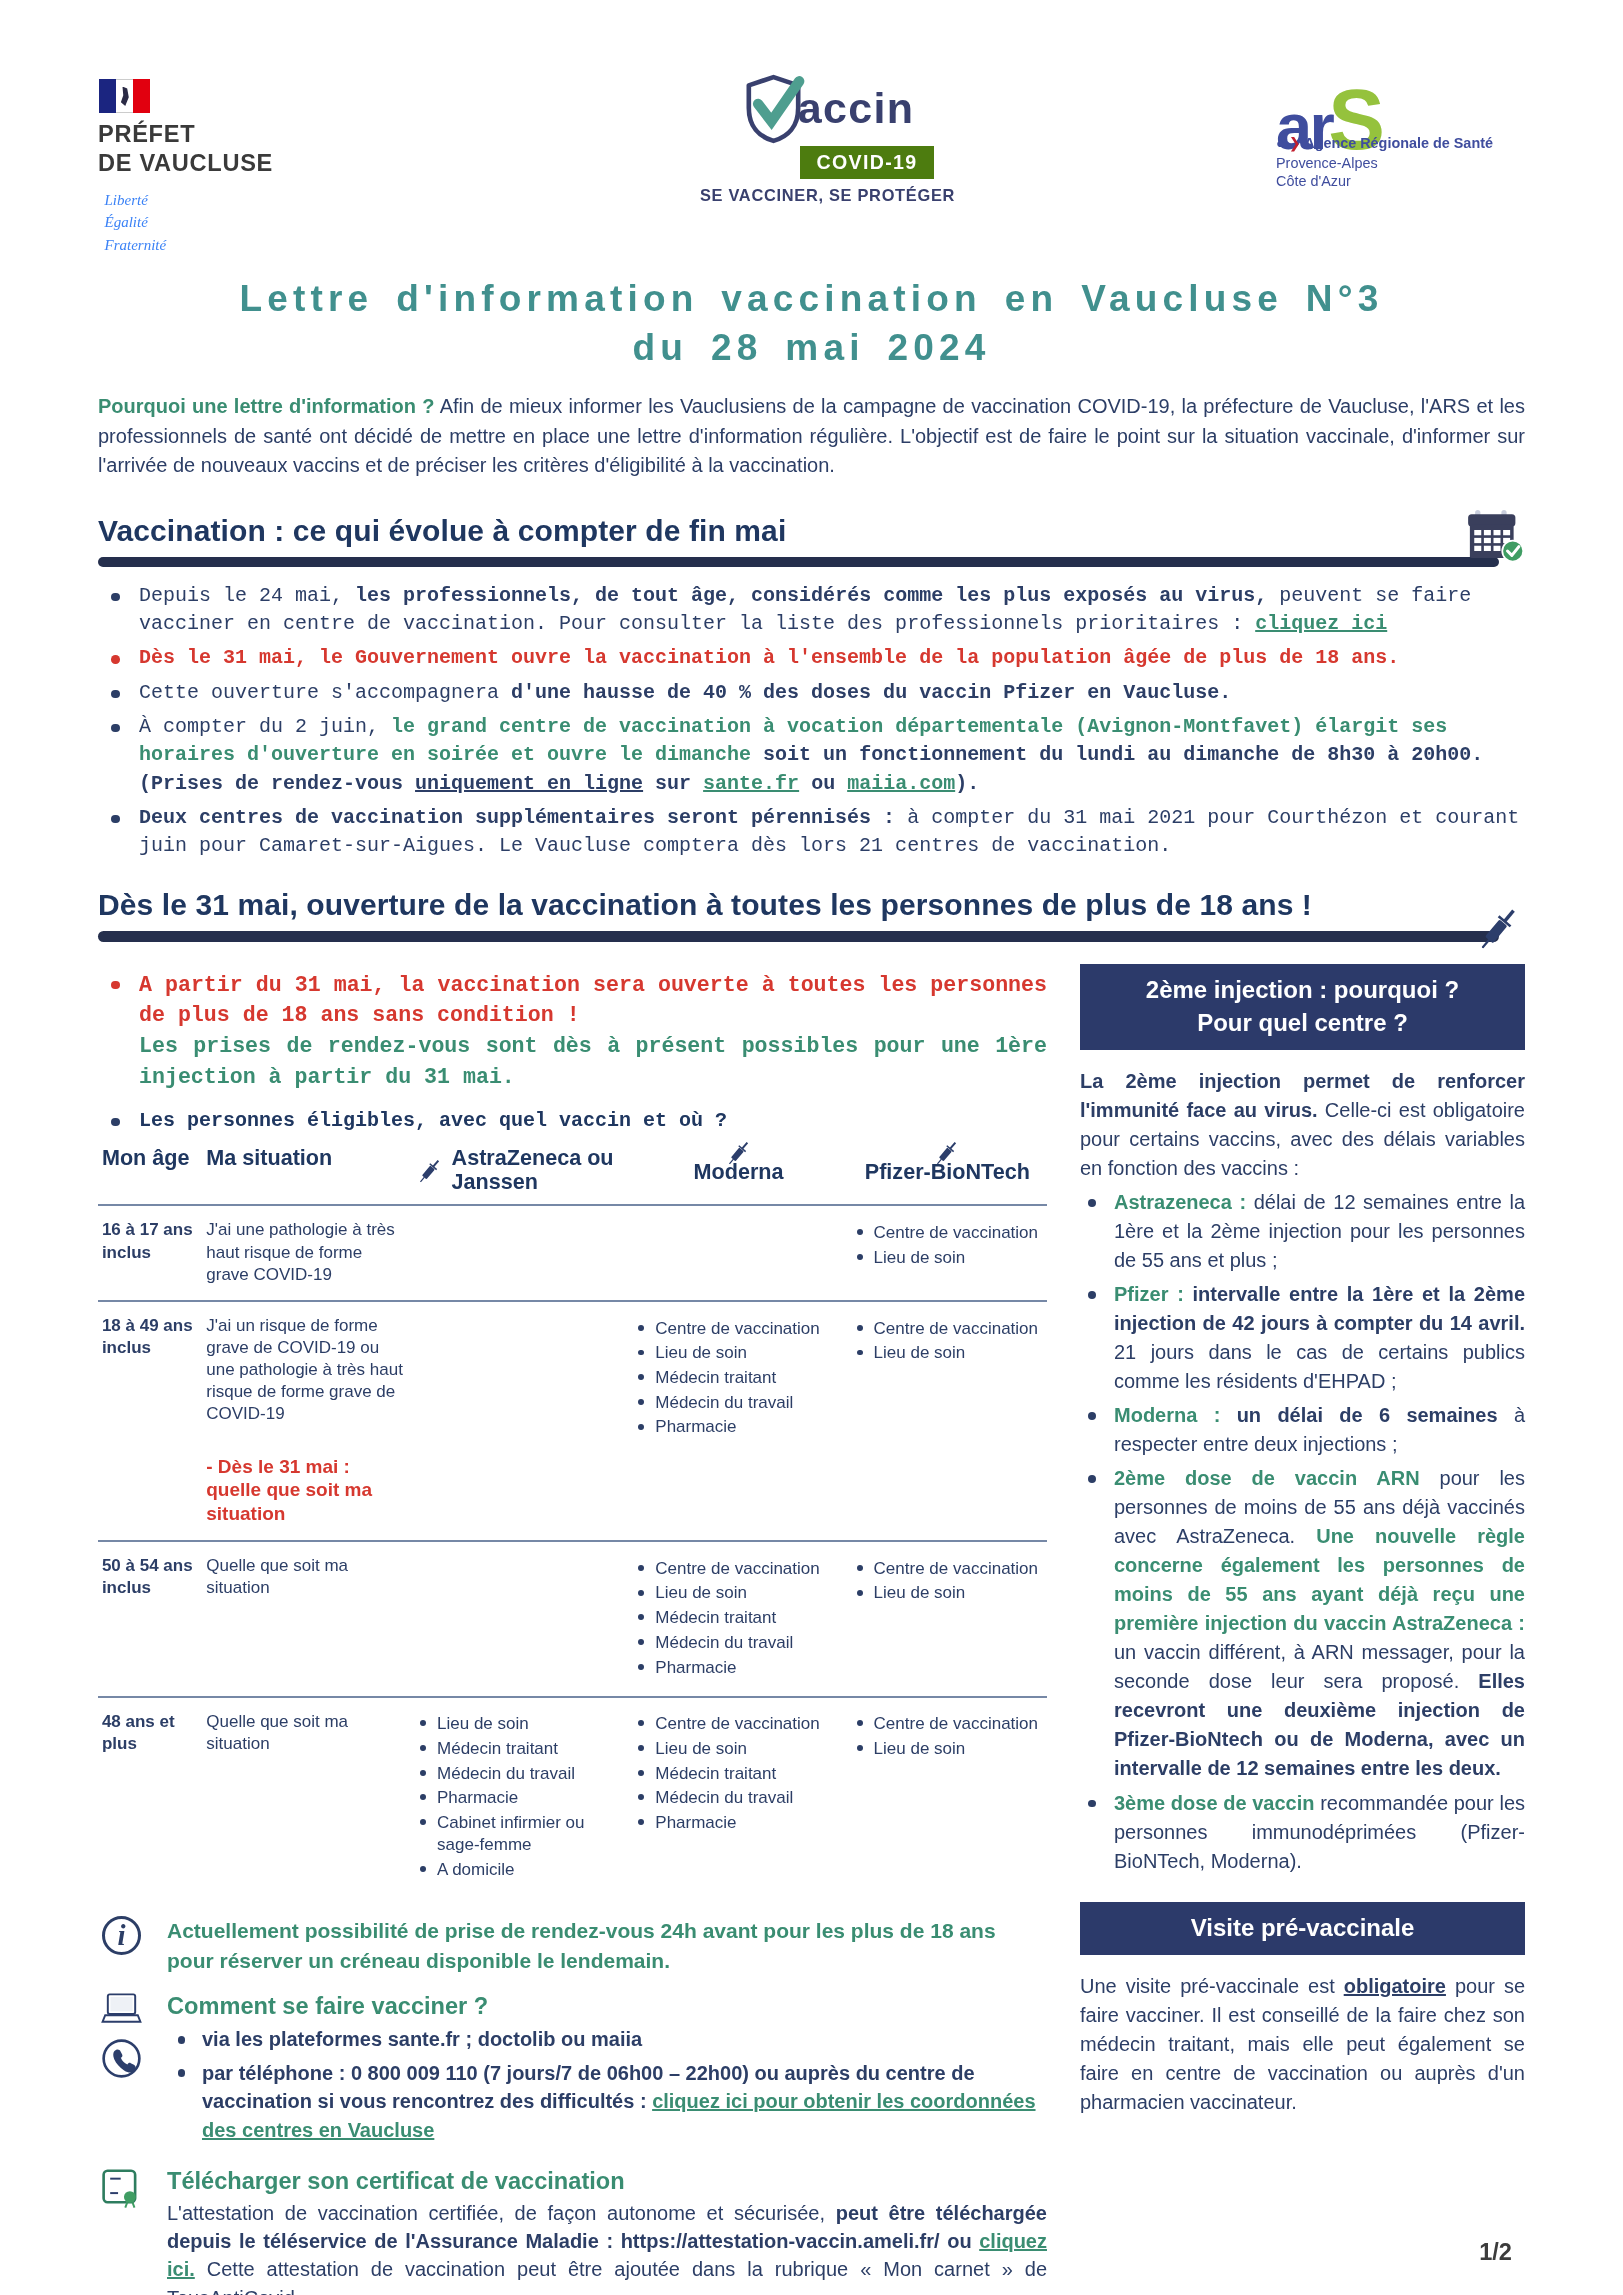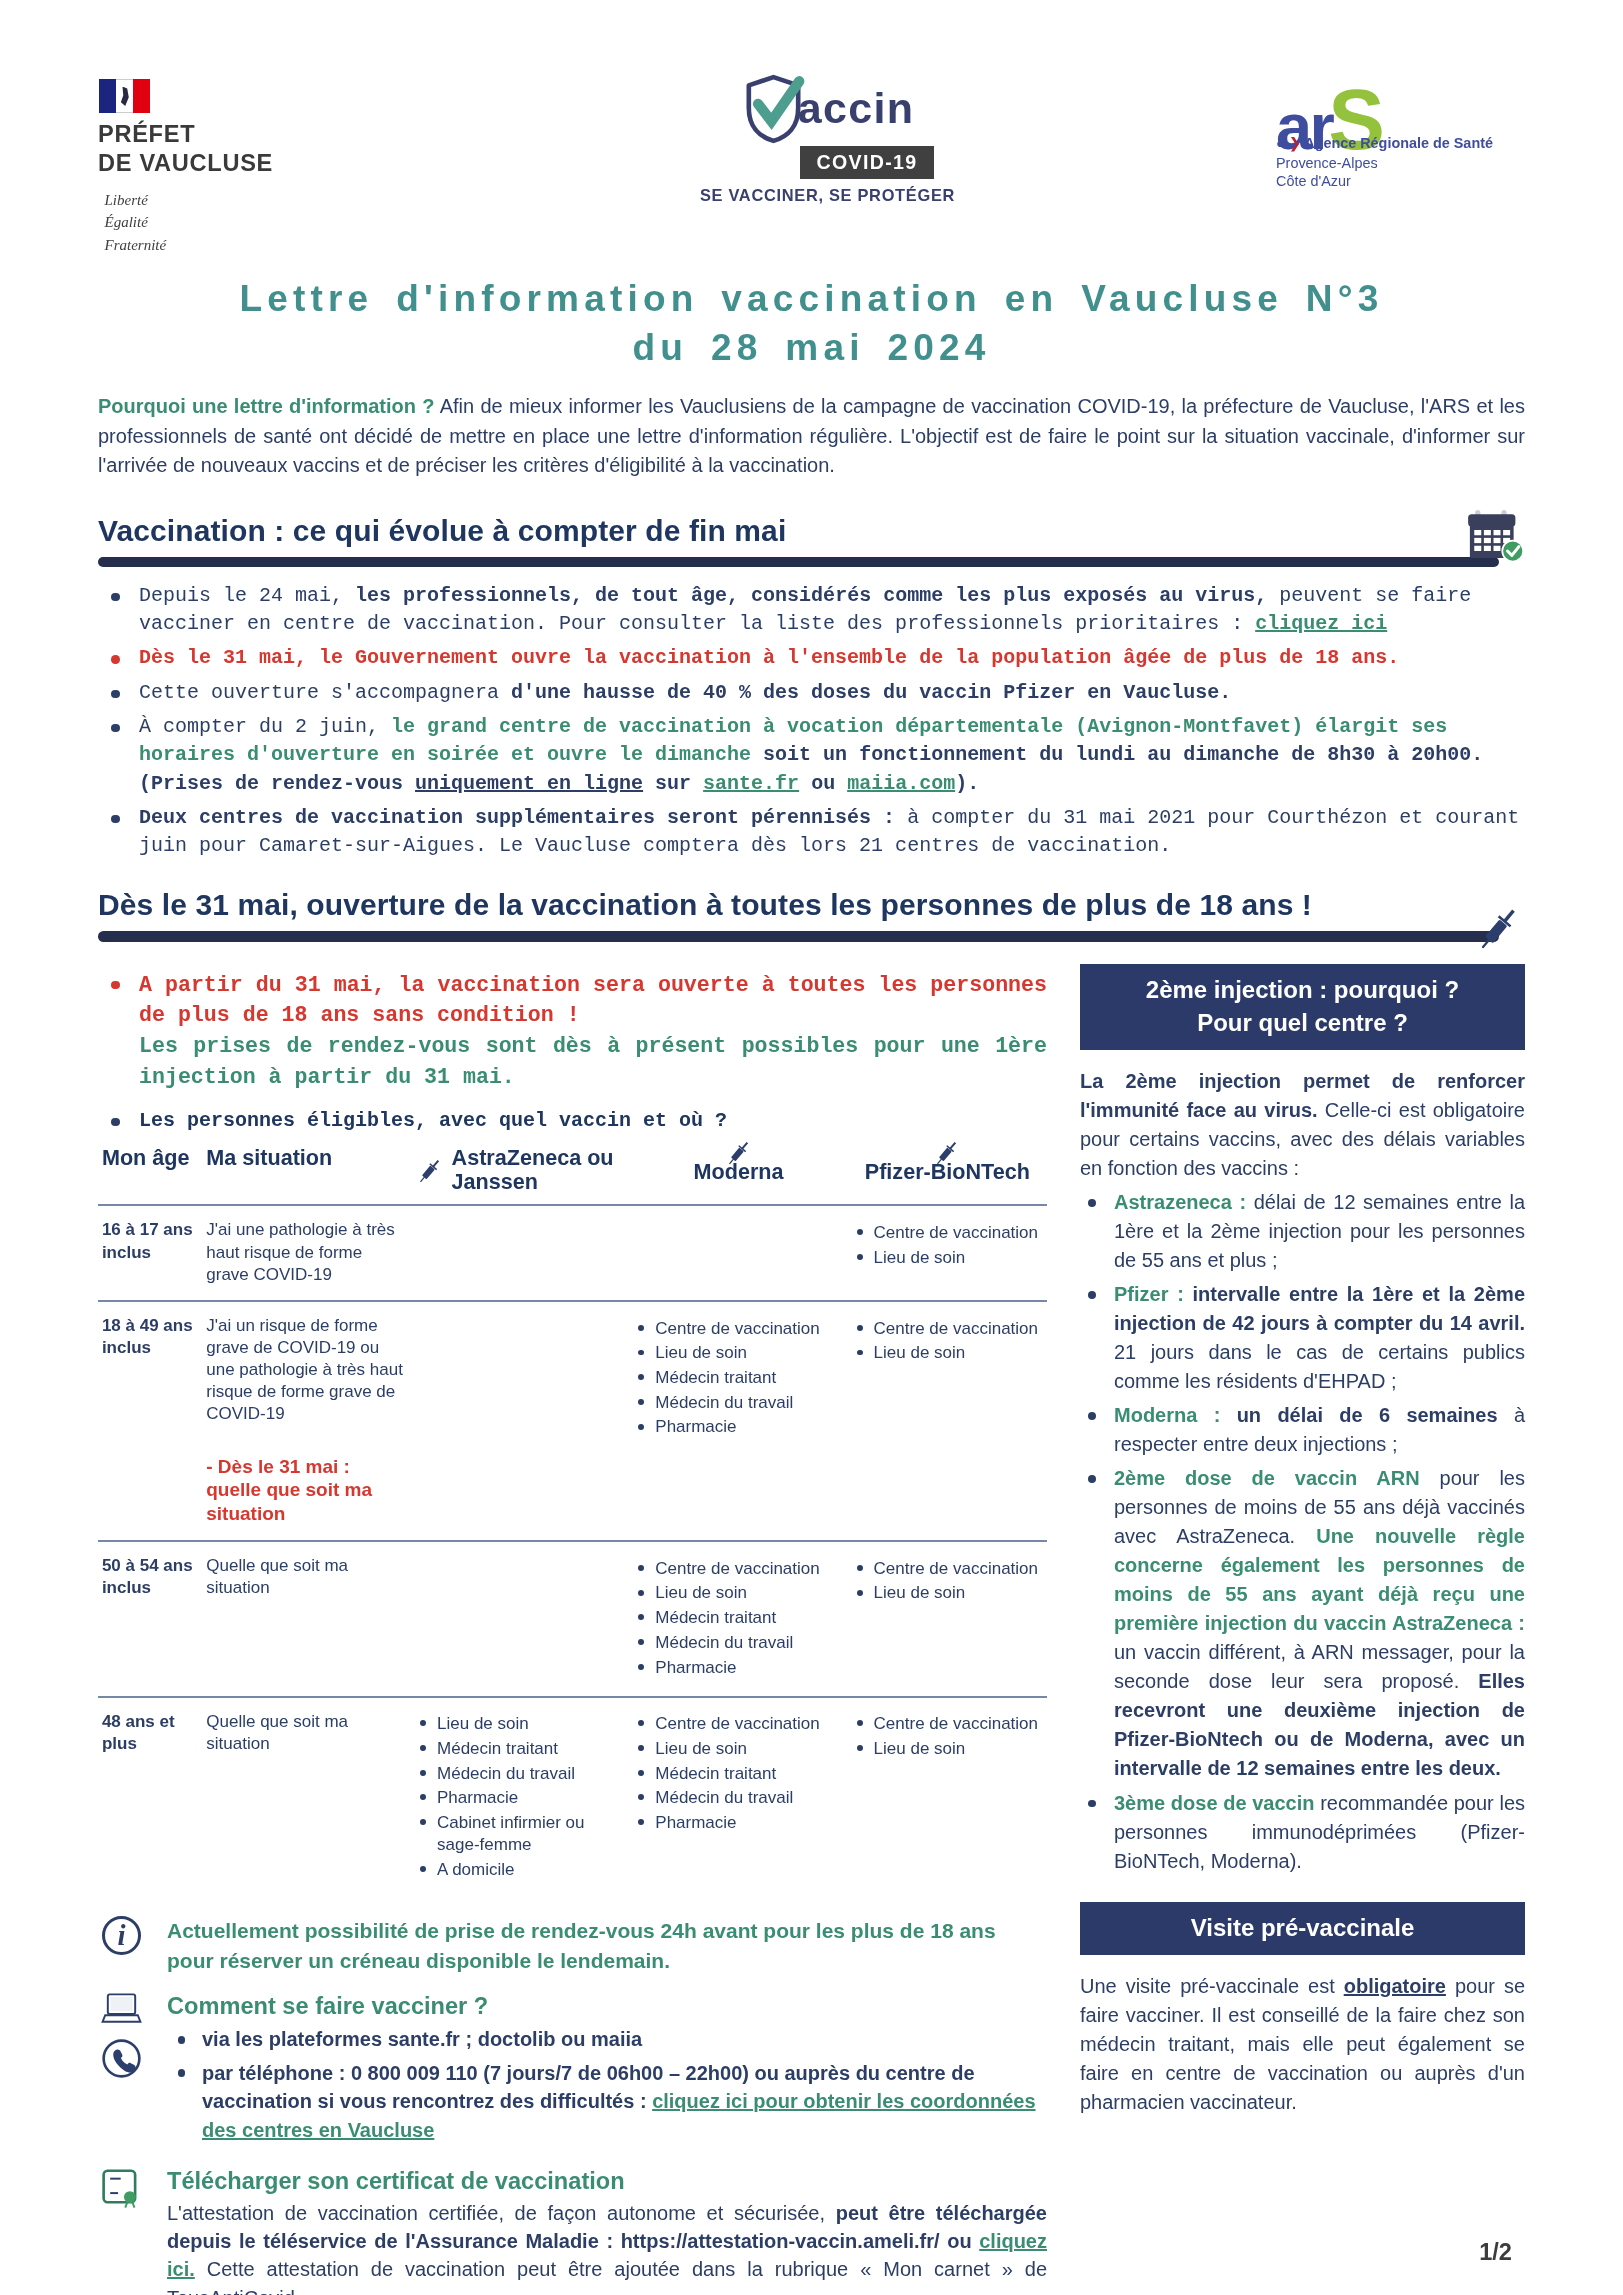--- a/index.html
+++ b/index.html
@@ -25,25 +25,25 @@
   }
   
   .logo-row{display:flex;justify-content:space-between;align-items:flex-start;height:183px;}
   .prefet{width:281px;color:var(--ink);}
   .flag{display:flex;width:51px;height:34px;margin-bottom:6.5px;margin-left:1.3px;}
   .flag .b1{width:17px;background:#1b2580;}
   .flag .b2{width:17px;background:#ffffff;border-top:0.7px solid #ccc;border-bottom:0.7px solid #ccc;position:relative;}
   .flag .b2::after{content:"";position:absolute;left:4.6px;top:6.5px;width:7.9px;height:19.6px;background:#2a2a45;clip-path:polygon(20% 0,80% 10%,100% 55%,55% 100%,0 80%,30% 45%);}
   .flag .b3{width:17px;background:#e1000f;}
   .prefet .l1,.prefet .l2{font-weight:700;font-size:23.6px;letter-spacing:0.7px;line-height:1.25;}
-  .motto{margin-top:10.5px;font-family:"Liberation Serif","DejaVu Serif",serif;font-style:italic;font-size:15px;color:#404040;line-height:1.5;padding-left:6.5px;}
+  .motto{margin-top:10.5px;font-family:"Liberation Serif","DejaVu Serif",serif;font-style:italic;font-size:15px;color:#3b82f6;line-height:1.5;padding-left:6.5px;}
   .vaccin-logo{width:314px;text-align:center;margin-top:-6.5px;}
   .vl-top{display:flex;align-items:center;justify-content:center;gap:1.3px;}
   .vl-word{font-weight:700;font-size:43px;color:#39406e;letter-spacing:1.3px;margin-left:-9.2px;}
-  .vl-covid{display:inline-block;background:#404040;color:#fff;font-weight:700;font-size:19.6px;padding:5.2px 17px;letter-spacing:1.3px;margin:1.3px 0 6.5px 79px;}
+  .vl-covid{display:inline-block;background:#4d7c0f;color:#fff;font-weight:700;font-size:19.6px;padding:5.2px 17px;letter-spacing:1.3px;margin:1.3px 0 6.5px 79px;}
   .vl-slogan{font-weight:700;font-size:16.4px;color:#39406e;letter-spacing:0.7px;}
   .ars{width:249px;text-align:left;padding-top:6.5px;}
   .ars-word{line-height:0.8;white-space:nowrap;}
   .ars-ar{font-weight:700;font-size:65px;color:var(--ars-blue);letter-spacing:-2.6px;}
   .ars-s{font-weight:700;font-size:85px;color:var(--ars-green);margin-left:-3.9px;}
   .ars-line1{font-size:14.4px;font-weight:700;color:var(--ars-blue);margin-top:-18.3px;white-space:nowrap;}
   .ars-line1 .dot{color:var(--ars-blue);}
   .ars-line1 .chev{color:#c21f2e;}
   .ars-line23{font-size:14.4px;color:var(--ars-blue);line-height:1.25;margin-top:2.6px;}
   

